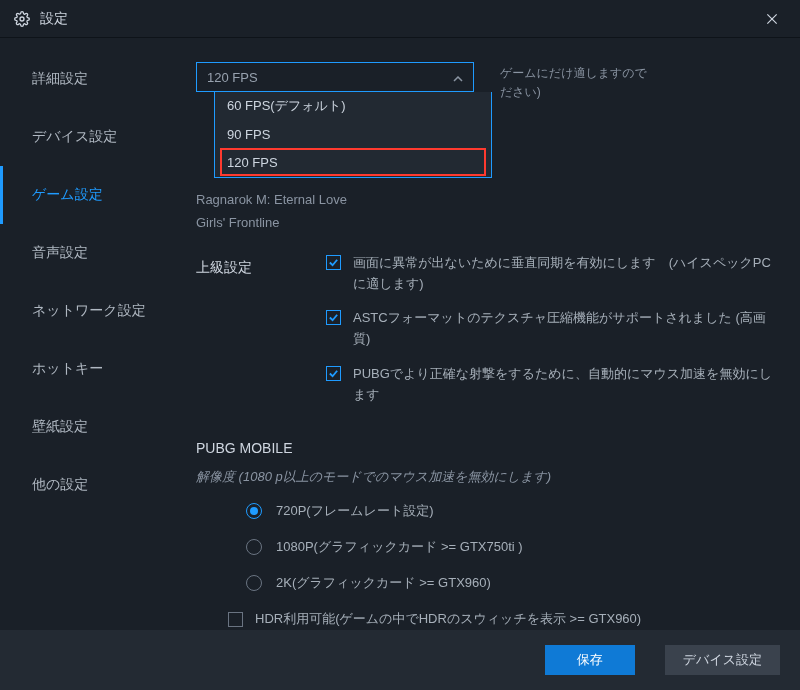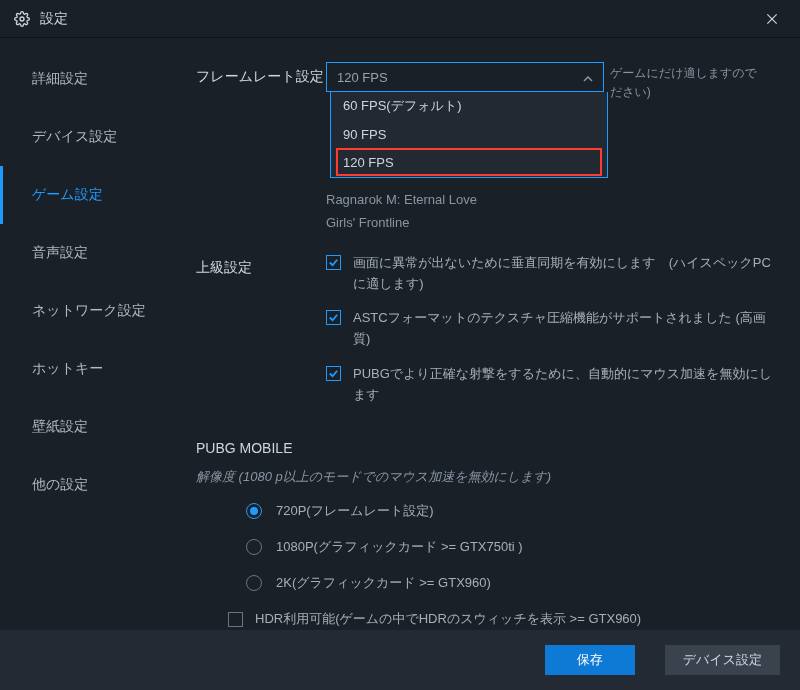--- a/index.html
+++ b/index.html
@@ -68,21 +68,21 @@
       align-items: center;
       padding: 0 10px;
       color: #97a1ae;
       background: #1a2028;
       cursor: pointer;
       position: relative;
     }
     .dropdown .chevron { position: absolute; right: 10px; color: #8a94a2; }
     .dropdown-list {
       position: absolute;
-      top: 30px; left: 4px;
+      top: 30px; left: 18px;
       width: 278px;
       border: 1px solid #1f9bff;
       border-top: none;
       background: #222932;
       z-index: 10;
     }
     .dropdown-option {
       height: 28px;
       display: flex;
       align-items: center;
@@ -92,21 +92,21 @@
     }
     .dropdown-option.highlighted {
       border: 2px solid #ff3a2f;
       margin: 0px 5px 1px 5px;
       padding: 0 5px;
       height: 28px;
     }
     .game-names { margin-left: 0px; margin-top: 8px; color: #8a94a2; line-height: 1.8; }
     .side-note {
       position: absolute;
-      left: 284px;
+      left: 304px;
       top: 2px;
       color: #8a94a2;
       font-size: 12px;
       line-height: 1.6;
       max-width: 280px;
     }
     .check-item {
       display: flex;
       align-items: flex-start;
       margin-bottom: 14px;
@@ -224,21 +224,20 @@
         <span>壁紙設定</span>
       </div>
     <div class="sidebar-item">
         <span>他の設定</span>
       </div>
   </div>
 
   <div class="main">
 
     <div class="row">
-      <div class="row-label">フレームレート設定</div>
       <div class="row-content">
         <div class="dropdown">
           <span>120 FPS</span>
           <span class="chevron">
             <svg width="10" height="6" viewBox="0 0 10 6" fill="none" stroke="#8a94a2" stroke-width="1.5">
                 <path d="M1 5 L5 1 L9 5"></path>
               </svg>
           </span>
         </div>
         <div class="dropdown-list">

